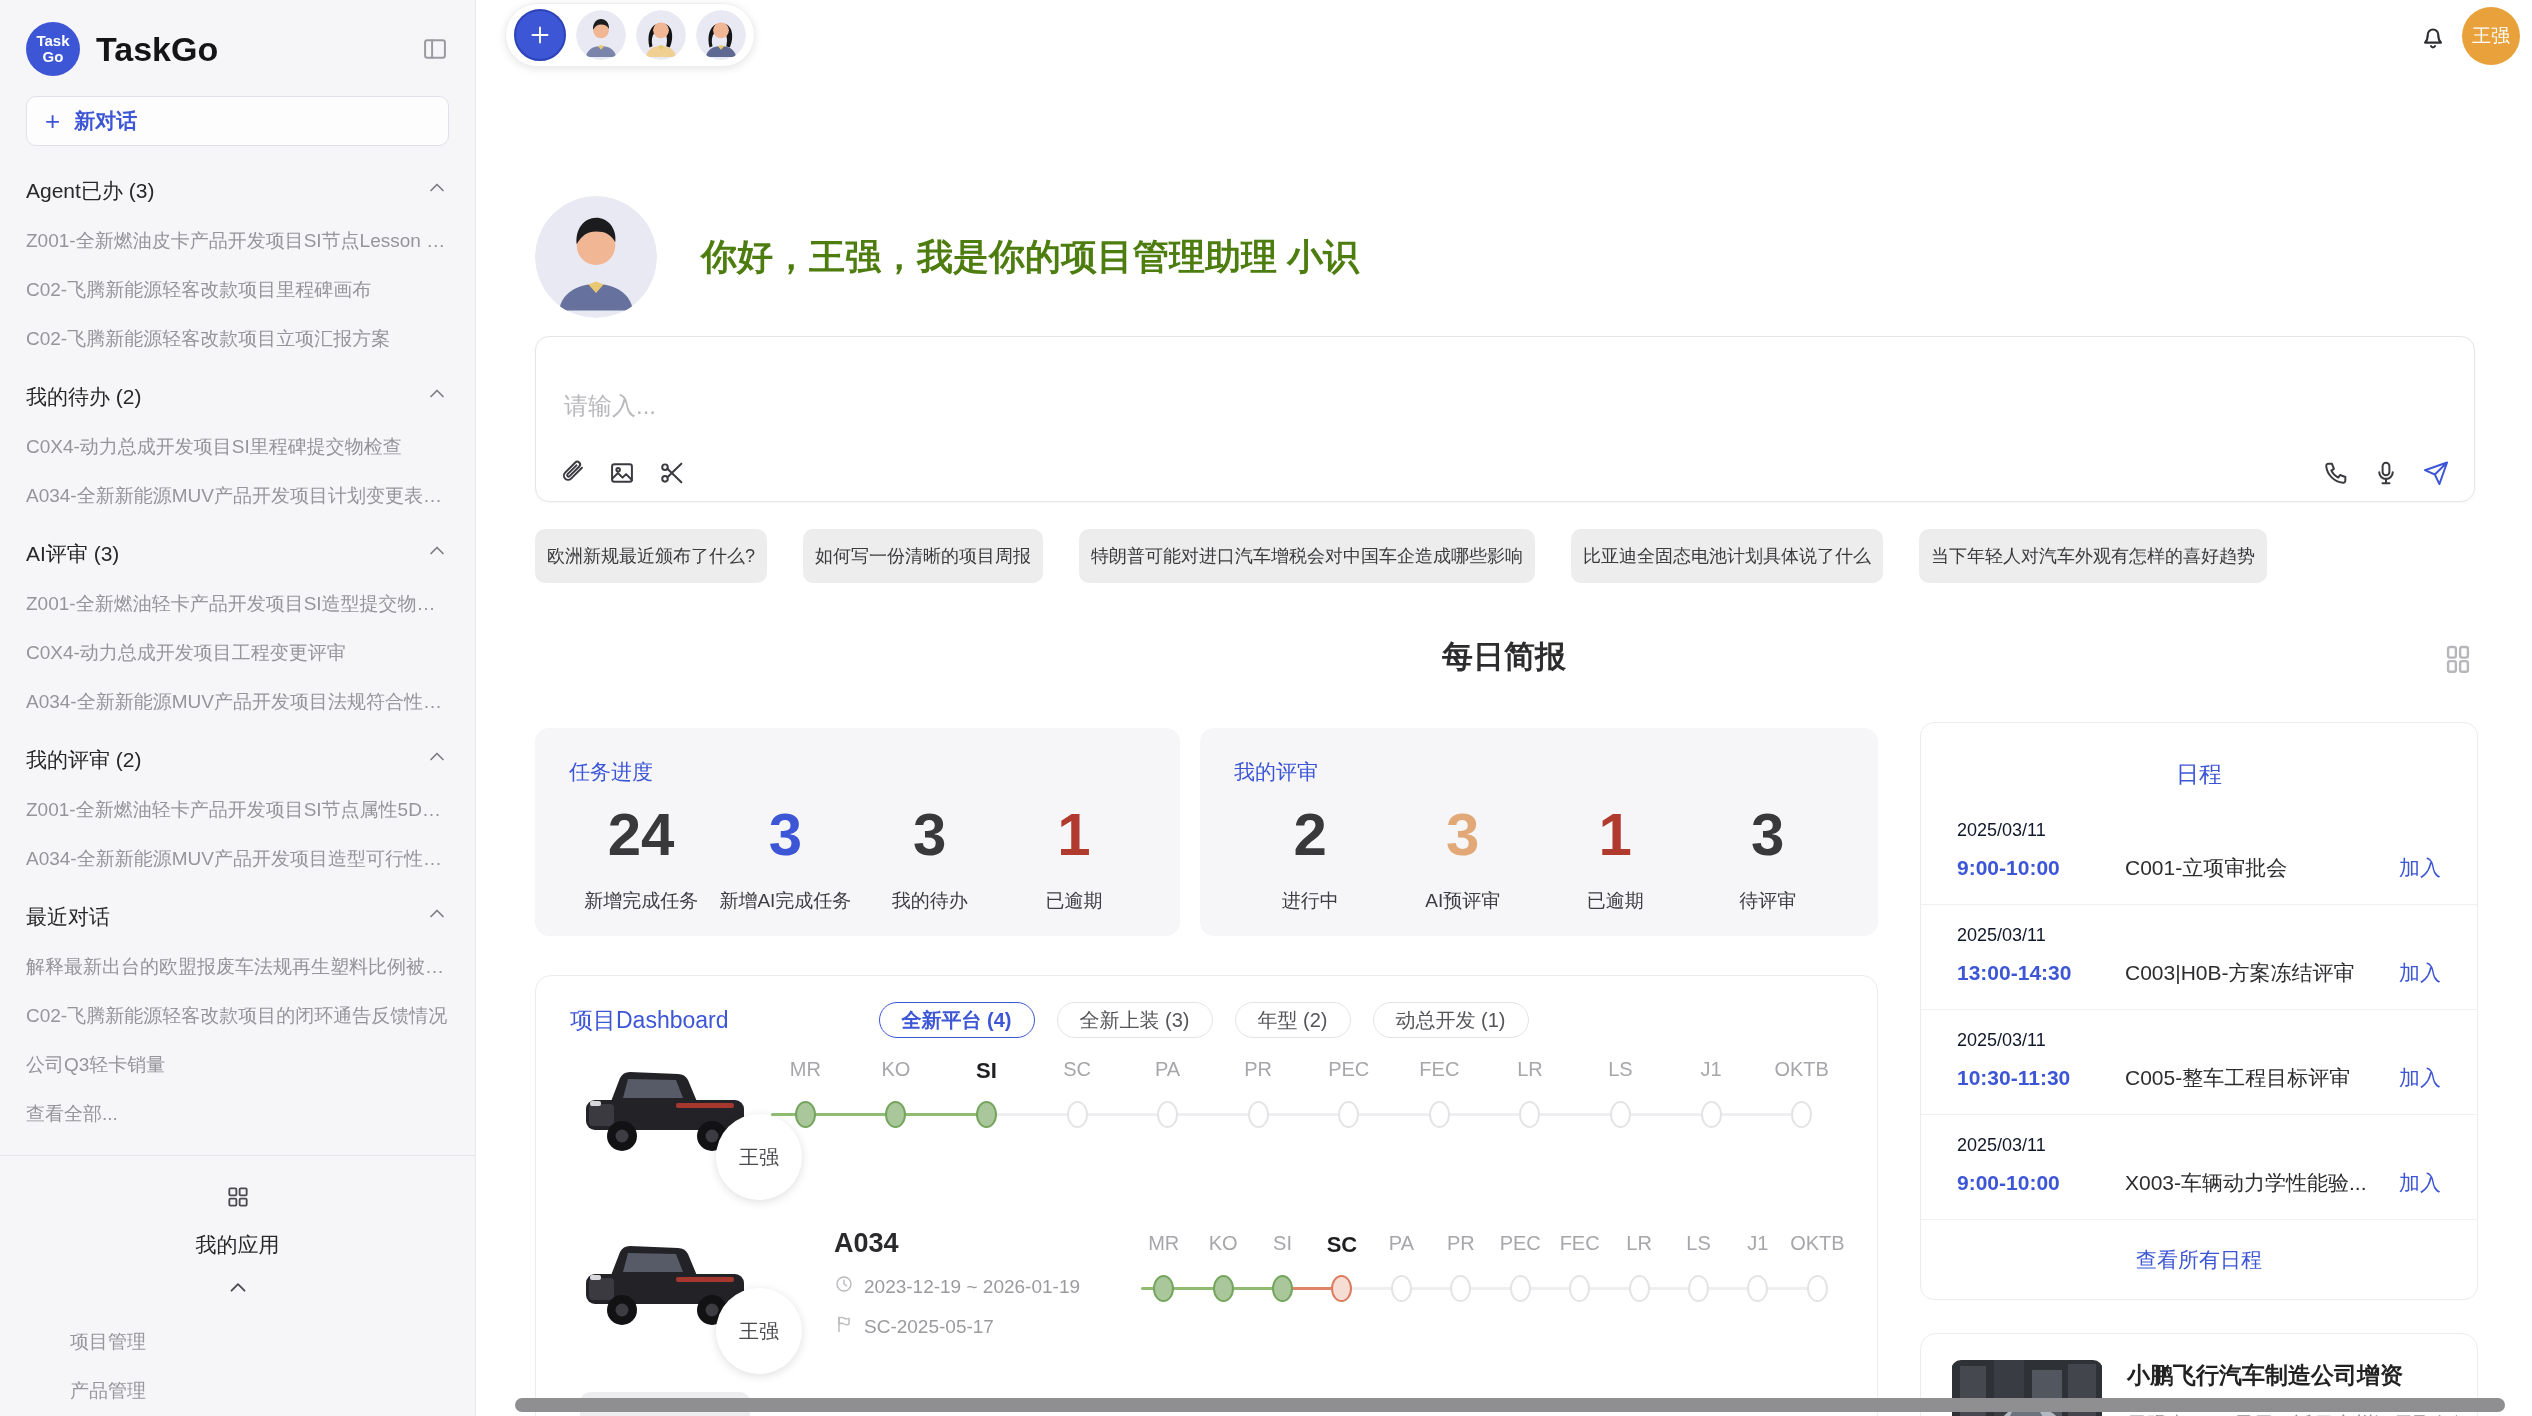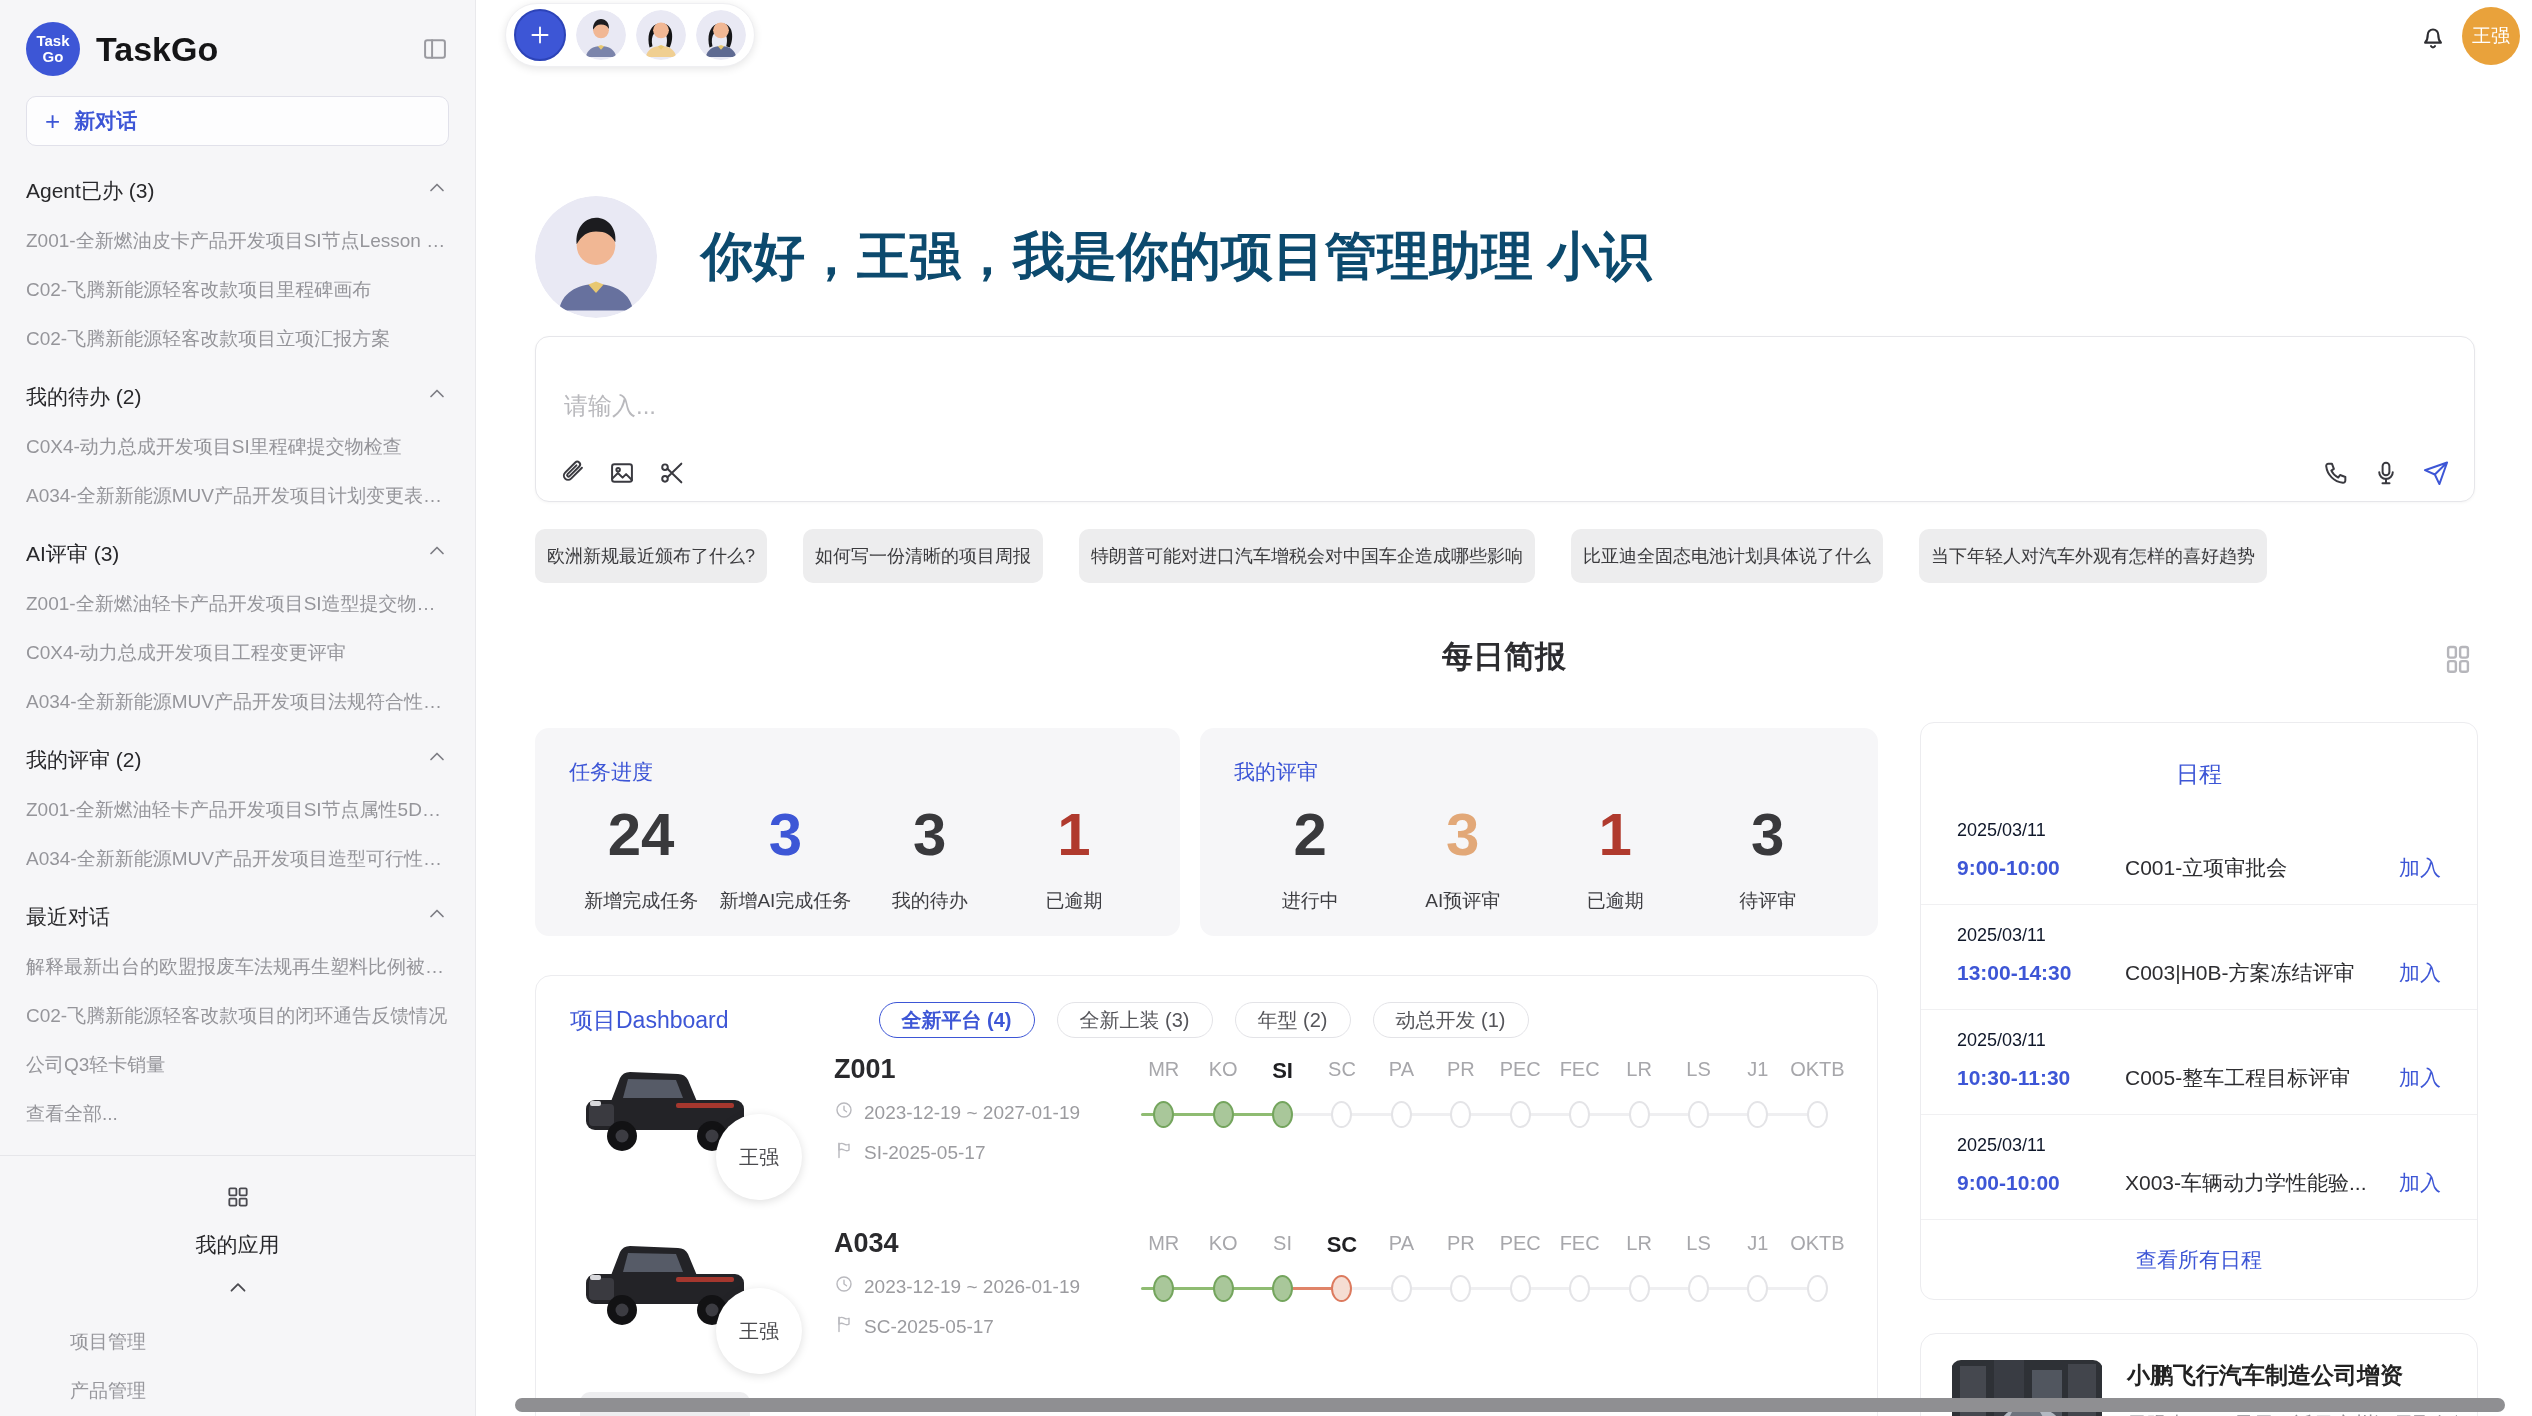--- a/index.html
+++ b/index.html
@@ -46,21 +46,21 @@
   .pill .av svg{width:100%;height:100%;display:block;}
 
   .bell{position:absolute;right:84px;top:22px;}
   .bell svg{width:30px;height:30px;stroke:#2e2e32;}
   .user-badge{position:absolute;right:12px;top:7px;width:58px;height:58px;border-radius:50%;
               display:flex;align-items:center;justify-content:center;color:#fff;font-size:19px;cursor:pointer;}
 
   .greeting{position:absolute;left:59px;top:196px;display:flex;align-items:center;gap:44px;}
   .greet-avatar{width:122px;height:122px;border-radius:50%;overflow:hidden;flex:none;}
   .greet-avatar svg{width:100%;height:100%;display:block;}
-  .greet-text{font-size:52px;font-weight:700;color:#0c4a6e;}
+  .greet-text{font-size:36px;font-weight:700;color:#4d7c0f;}
 
   .composer{position:absolute;left:59px;top:336px;width:1940px;height:166px;background:#fff;
             border:1px solid #e6e6ea;border-radius:14px;box-shadow:0 1px 3px rgba(0,0,0,.04);}
   .composer input{position:absolute;left:26px;top:54px;width:900px;border:none;outline:none;
                   font-size:24px;color:#333;font-family:inherit;background:transparent;}
   .composer input::placeholder{color:#b9b9bd;}
   .comp-icons{position:absolute;bottom:14px;display:flex;gap:22px;align-items:center;}
   .comp-icons.l{left:22px;} .comp-icons.r{right:24px;}
   .comp-icons svg{width:28px;height:28px;stroke:#3a3a40;cursor:pointer;}
   .comp-icons .send svg{stroke:var(--accent,#3d56d6);}
@@ -409,37 +409,20 @@
  <rect x="9" y="52" width="25" height="22" rx="4" fill="#3a3a40"></rect>
  <rect x="10" y="49" width="11" height="5" rx="2" fill="#d8d8dc"></rect>
  <rect x="96" y="51" width="58" height="5" rx="2" fill="#a5372e"></rect>
  <circle cx="42" cy="84" r="15" fill="#121214"></circle>
                 <circle cx="42" cy="84" r="6.5" fill="#3c3c42"></circle>
  <circle cx="132" cy="84" r="15" fill="#121214"></circle>
                 <circle cx="132" cy="84" r="6.5" fill="#3c3c42"></circle>
 </svg>
               <div class="owner-badge">王强</div>
             </div>
-            <div class="proj-info">
-              <div class="proj-name">Z001</div>
-              <div class="proj-meta">
-                <span><svg viewBox="0 0 24 24" fill="none" stroke-width="1.7" stroke-linecap="round" stroke-linejoin="round">
-                    <circle cx="12" cy="12" r="8.4"></circle>
-                    <path d="M12 7.4V12l3 2.1"></path>
-                  </svg></span>
-                <span>2023-12-19 ~ 2027-01-19</span>
-              </div>
-              <div class="proj-meta">
-                <span><svg viewBox="0 0 24 24" fill="none" stroke-width="1.7" stroke-linecap="round" stroke-linejoin="round">
-                    <line x1="6" y1="21" x2="6" y2="3.8"></line>
-                    <path d="M6 5c2-1.2 4.2-1.2 6.2 0s4 1.1 5.8.1v7c-1.8 1-3.8 1-5.8-.1s-4.2-1.2-6.2 0z"></path>
-                  </svg></span>
-                <span>SI-2025-05-17</span>
-              </div>
-            </div>
             <div class="track">
               <div class="ms-labels">
                 <div class="ml">MR</div>
                 <div class="ml">KO</div>
                 <div class="ml active">SI</div>
                 <div class="ml">SC</div>
                 <div class="ml">PA</div>
                 <div class="ml">PR</div>
                 <div class="ml">PEC</div>
                 <div class="ml">FEC</div>

